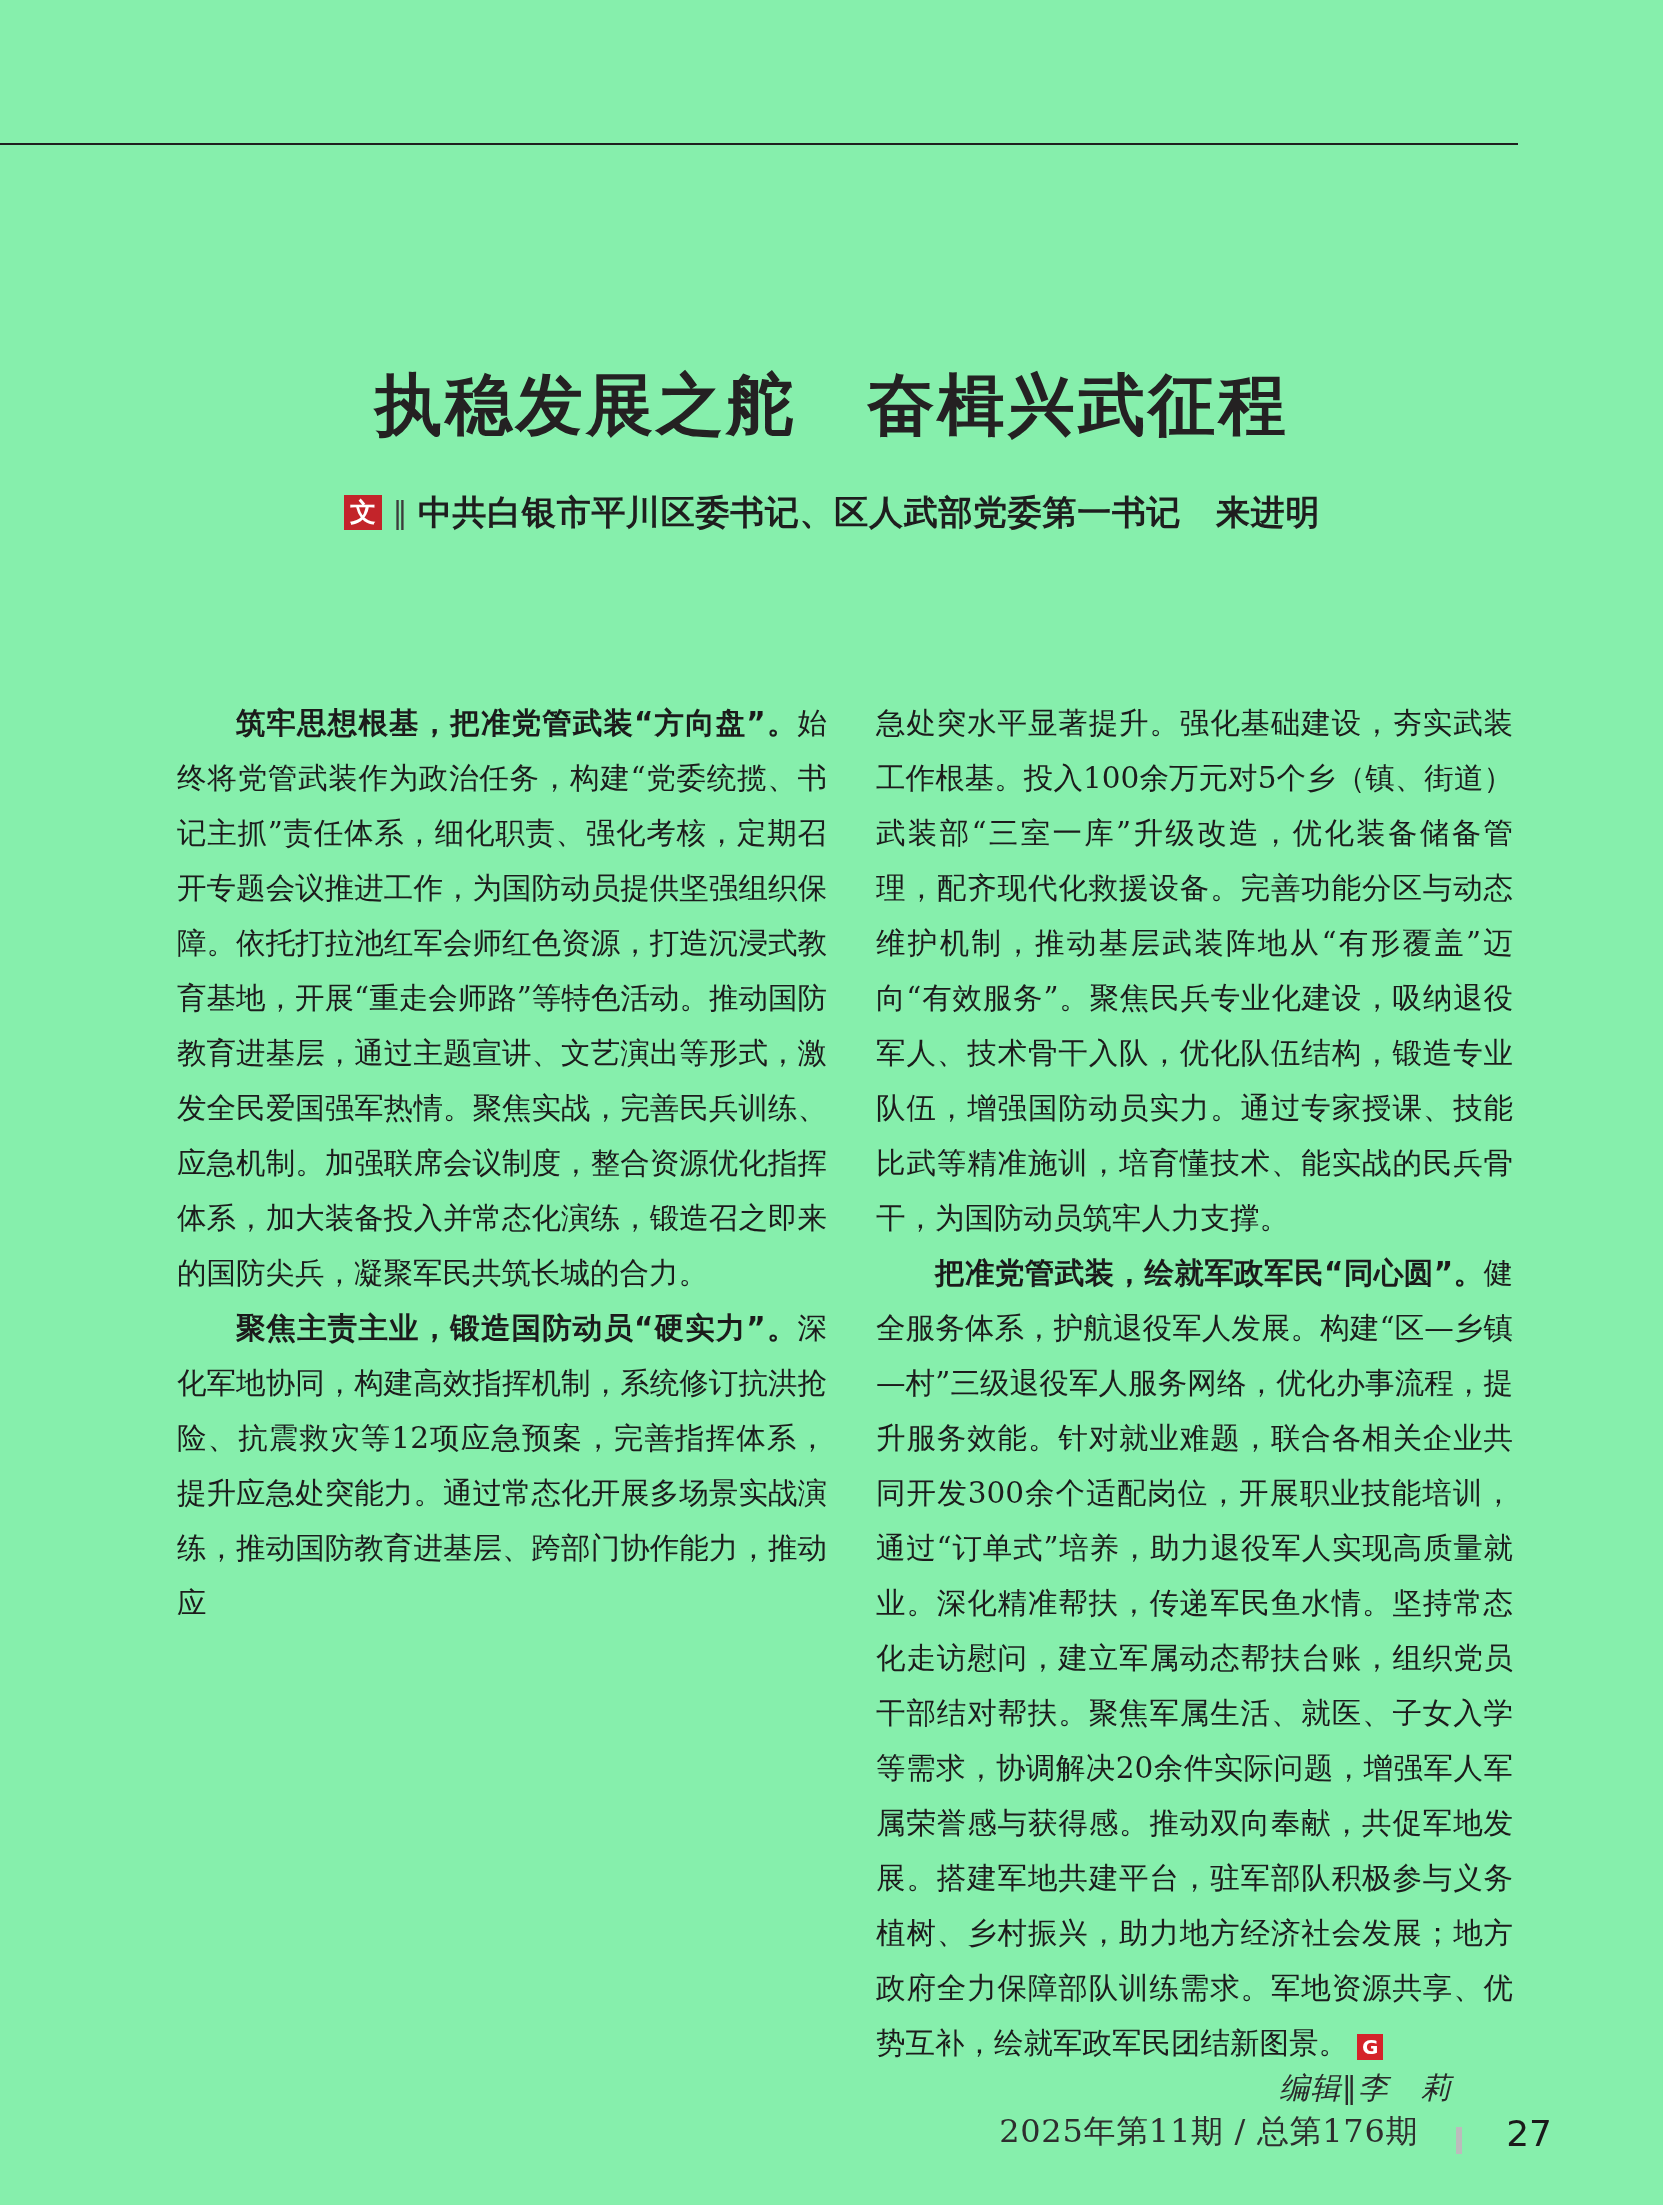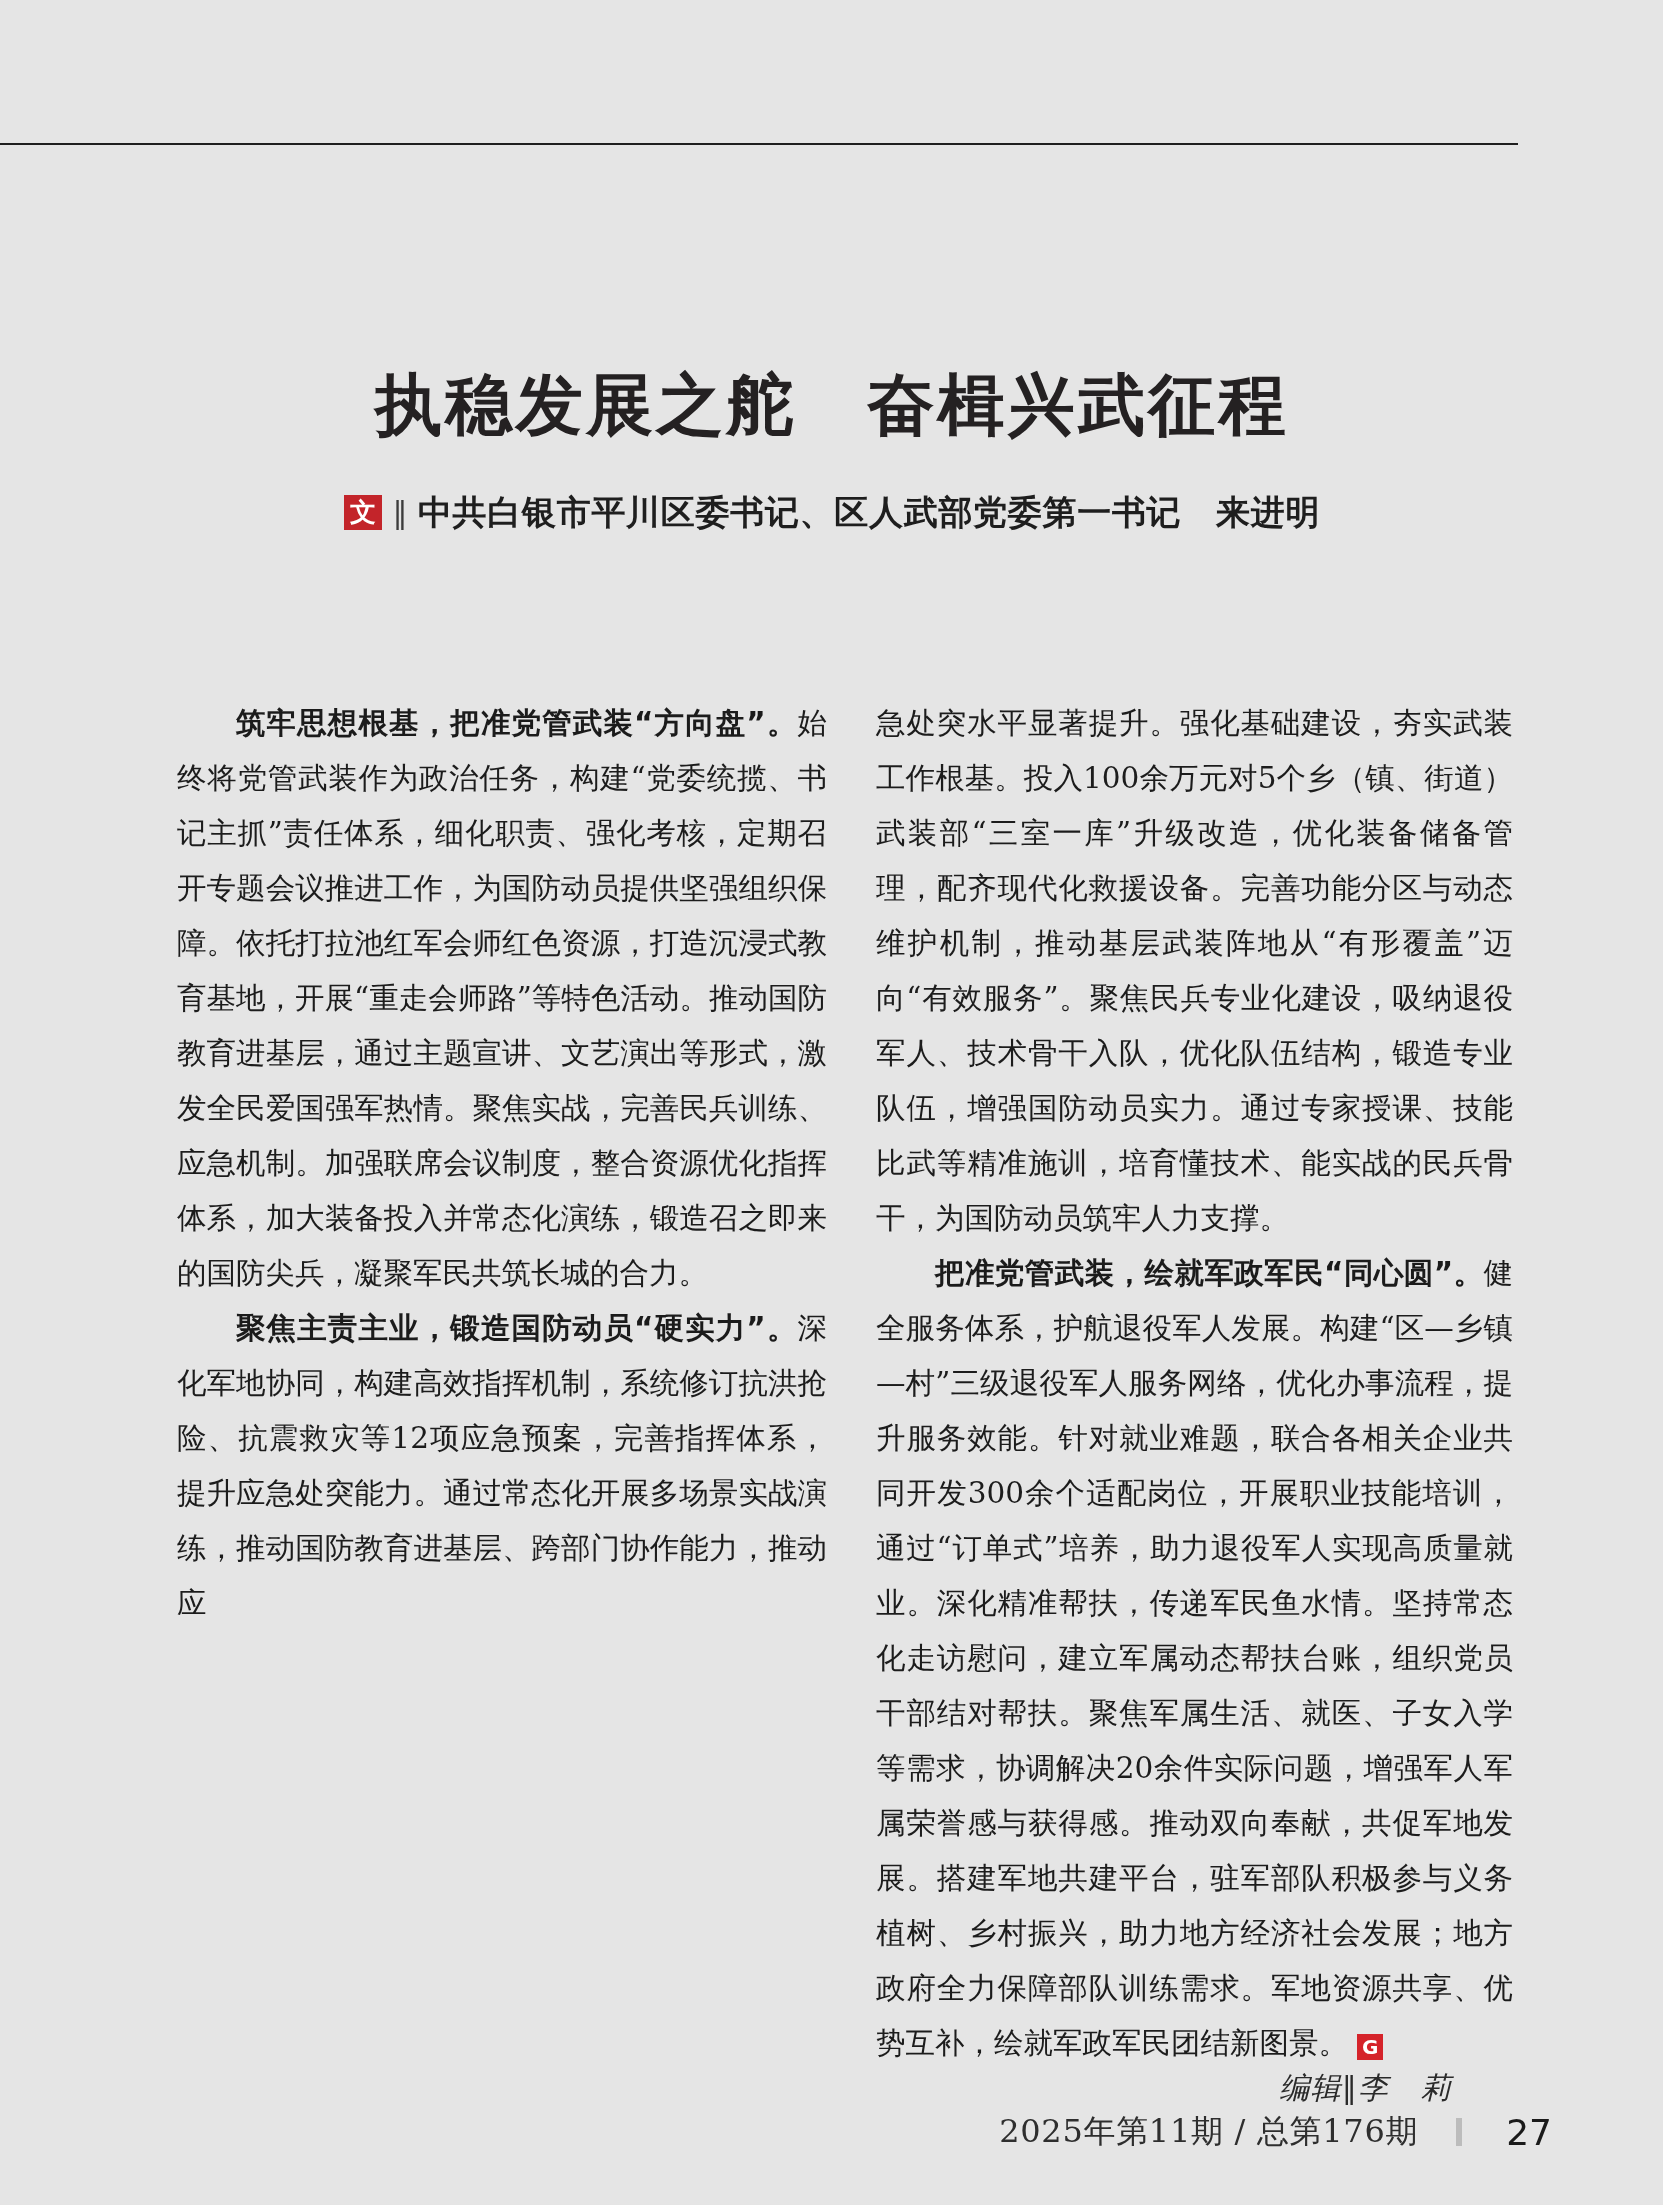--- a/index.html
+++ b/index.html
@@ -1,19 +1,19 @@
 <!DOCTYPE html>
 <html style="font-size:10.5px"><head>
 <meta charset="utf-8">
 <style>
   html,body{margin:0;padding:0;}
   .page{
     position:relative;
     width:1664px;height:2205px;
-    background:#e5e5e5;
+    background:#86efac;
     font-family:"DejaVu Serif","Liberation Serif",serif;
     color:#1c1c1c;
     overflow:hidden;
   }
   .top-rule{
     position:absolute;left:0;top:143px;
     width:1518px;height:2px;background:#1f1f1f;
   }
   .title{
     position:absolute;left:0;top:367px;width:100%;
@@ -59,21 +59,21 @@
     text-align:center;text-indent:0;margin-left:9.2px;
     vertical-align:-1.3px;
   }
   .editor-line{
     position:absolute;right:212px;top:2068px;
     font-style:italic;font-size:30px;color:#2a2a2a;
     letter-spacing:1.3px;white-space:nowrap;
   }
   .page-footer{
     position:absolute;right:112px;top:2110px;
-    display:flex;align-items:center;gap:27px;
+    display:flex;align-items:flex-end;gap:27px;
   }
   .footer-issue{
     font-size:32px;color:#2e2e2e;letter-spacing:0.7px;white-space:nowrap;
   }
   .footer-bar{
     display:inline-block;width:6.5px;height:27.5px;
     background:#bcbcbc;margin:0 17px 0 10.5px;
   }
   .footer-page{
     font-family:"DejaVu Sans","Liberation Sans",sans-serif;

